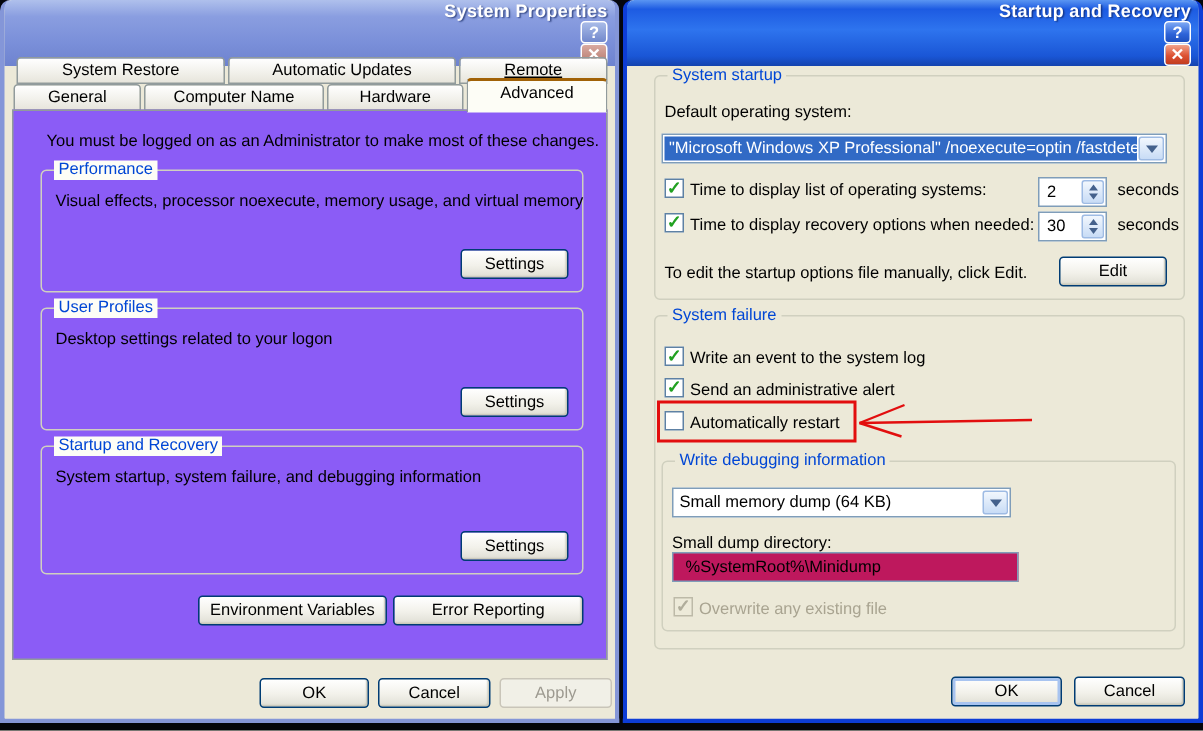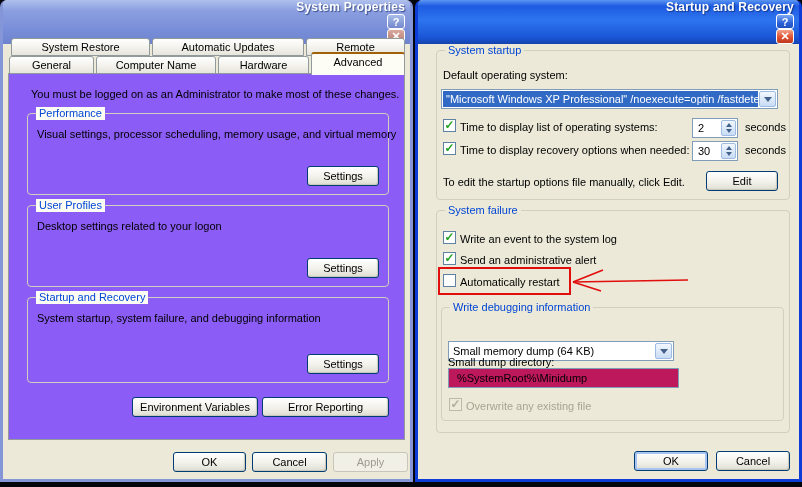--- a/index.html
+++ b/index.html
@@ -74,21 +74,21 @@
   <div class="tab" style="left:6px;  top:56px; width:85px;">General</div>
   <div class="tab" style="left:93px; top:56px; width:120px;">Computer Name</div>
   <div class="tab" style="left:215px;top:56px; width:91px;">Hardware</div>
   <div class="tab sel" style="left:308px;top:52px; width:94px;">Advanced</div>
 
   <div class="tabpage">
     <div class="lbl" style="left:22px; top:14px;">You must be logged on as an Administrator to make most of these changes.</div>
 
     <div class="grp on-white" style="left:18px; top:39px; width:362px; height:82px;">
       <span class="cap">Performance</span>
-      <span class="gtext">Visual settings, processor scheduling, memory usage, and virtual memory</span>
+      <span class="gtext">Visual effects, processor noexecute, memory usage, and virtual memory</span>
       <div class="xbtn" style="right:9px; bottom:8px; width:72px; height:20px;">Settings</div>
     </div>
 
     <div class="grp on-white" style="left:18px; top:131px; width:362px; height:82px;">
       <span class="cap">User Profiles</span>
       <span class="gtext">Desktop settings related to your logon</span>
       <div class="xbtn" style="right:9px; bottom:8px; width:72px; height:20px;">Settings</div>
     </div>
 
     <div class="grp on-white" style="left:18px; top:223px; width:362px; height:86px;">
@@ -162,21 +162,21 @@
   <div class="ann-rect" style="left:20px; top:267px; width:133px; height:28px;"></div>
   <svg class="ann-arrow" style="left:152px; top:264px;" width="122" height="34" viewBox="0 0 122 34">
     <line x1="3" y1="18" x2="118" y2="16" stroke="#E20E0E" stroke-width="1.6"></line>
     <line x1="3" y1="18" x2="33" y2="6" stroke="#E20E0E" stroke-width="1.6"></line>
     <line x1="3" y1="18" x2="31" y2="27" stroke="#E20E0E" stroke-width="1.6"></line>
   </svg>
 
   <div class="grp on-tan" style="left:23px; top:307px; width:343px; height:114px;">
     <span class="cap">Write debugging information</span>
   </div>
-  <div class="combo" style="left:30px; top:325px; width:226px;margin-top:16px;">
+  <div class="combo" style="left:30px; top:325px; width:226px;">
     <span class="sel">Small memory dump (64 KB)</span>
     <span class="dropbtn">
         <span class="darr"></span>
       </span>
   </div>
   <div class="lbl" style="left:30px; top:356px;">Small dump directory:</div>
   <input class="input" style="left: 30px; top: 368px; width: 231px; height: 20px;" value="%SystemRoot%\Minidump">
   <span class="cb disabled" style="left:31px; top:398px;">✓</span>
   <div class="lbl disabled" style="left:48px; top:400px;">Overwrite any existing file</div>
 

